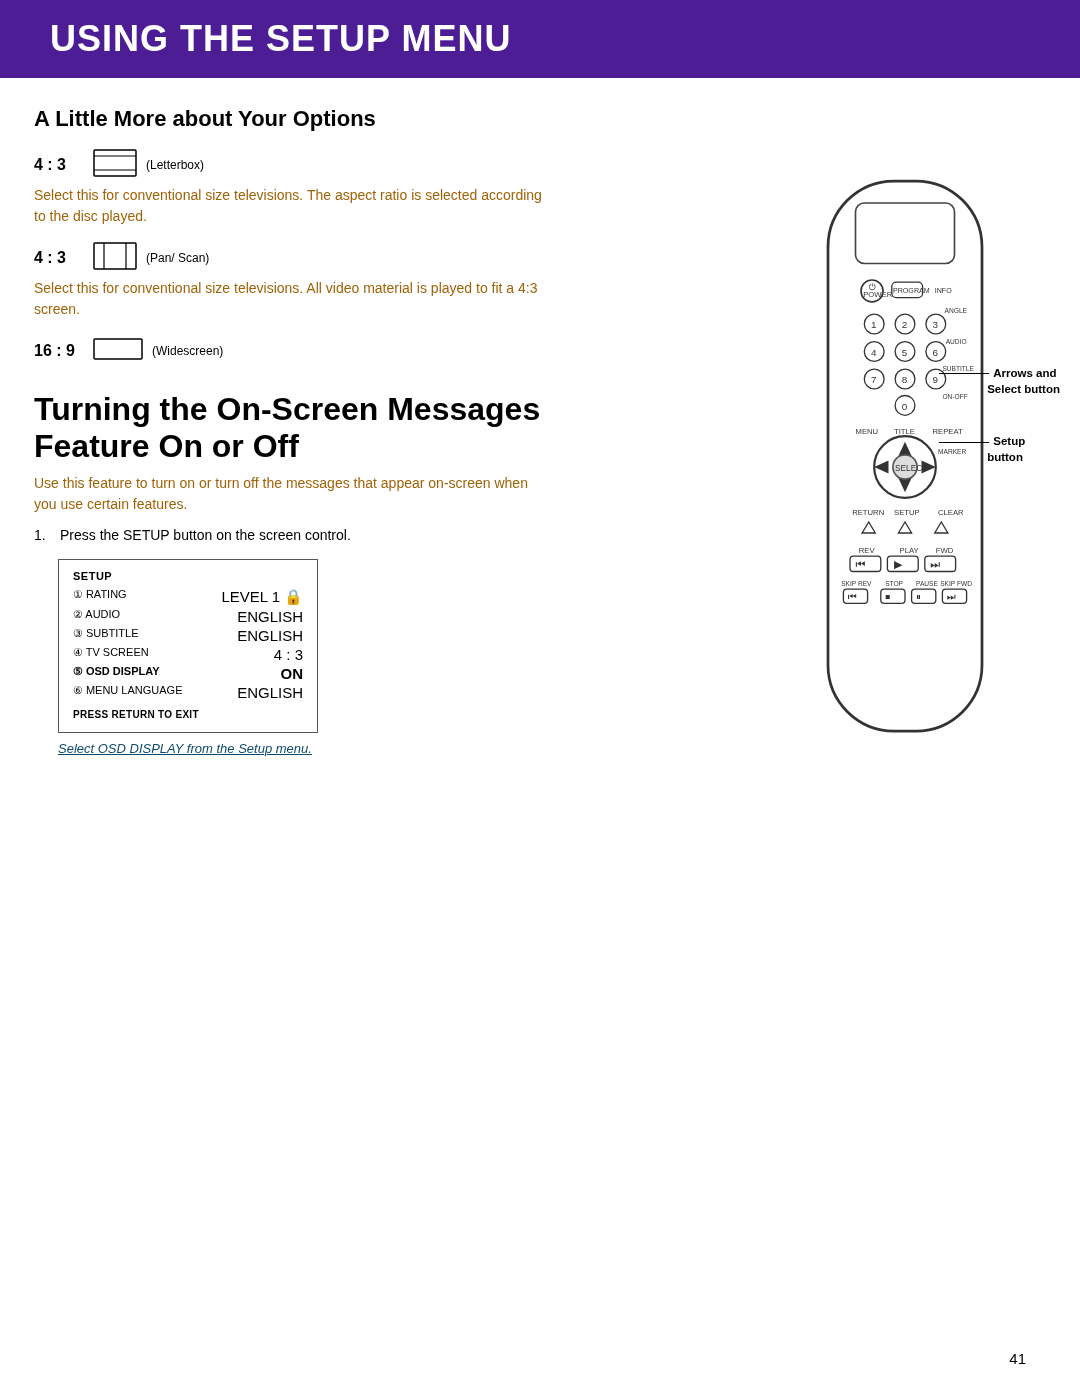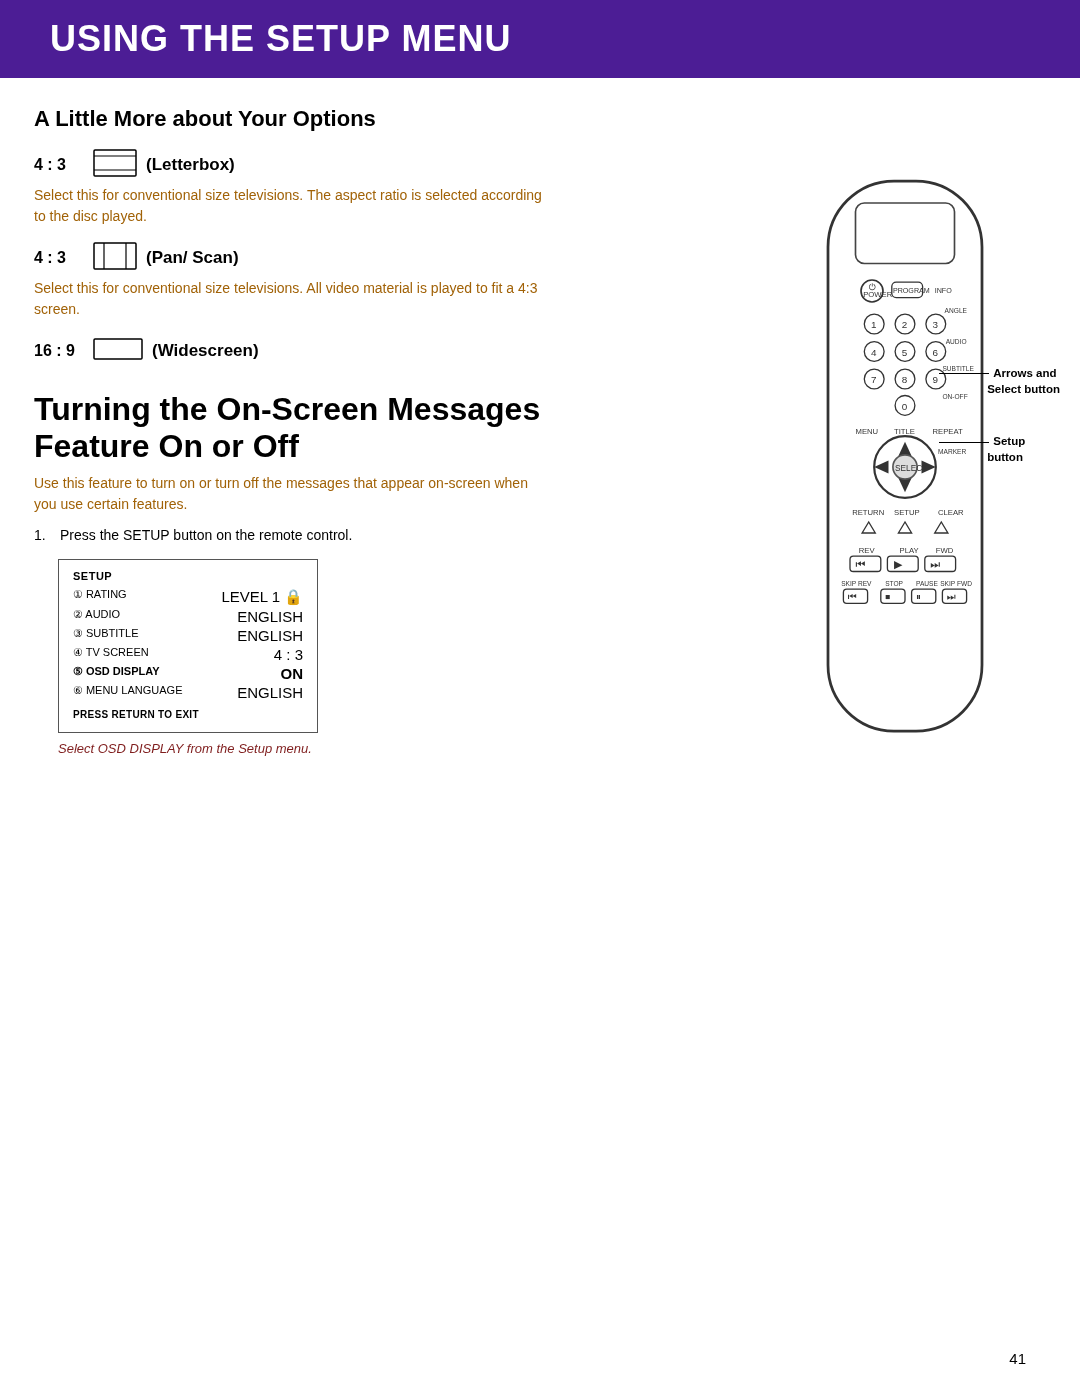--- a/index.html
+++ b/index.html
@@ -56,22 +56,22 @@
     }
     .option-ratio {
       font-size: 16px;
       font-weight: bold;
       min-width: 50px;
     }
     .option-icon {
       margin: 0 8px;
     }
     .option-label {
-      font-size: 17px;
-      font-weight: bold;
+      font-size: 12px;
+      font-weight: normal;
     }
     .option-desc {
       font-size: 14px;
       line-height: 1.5;
       margin-bottom: 10px;
       color: #a16207;
     }
 
     
     .step-list {
@@ -126,23 +126,24 @@
     .setup-box-footer {
       font-size: 10px;
       font-weight: bold;
       margin-top: 8px;
       letter-spacing: 0.3px;
     }
 
     .caption-italic {
       font-size: 13px;
       font-style: italic;
-      color: #7f1d1d;
+      color: #0c4a6e;
       margin-left: 24px;
       margin-top: 4px;
+      text-decoration: underline;
     }
 
     
     .page-number {
       position: absolute;
       bottom: 30px;
       right: 54px;
       font-size: 15px;
     }
 
@@ -212,21 +213,21 @@
 
   <div class="sub-section-title">
     <span>Turning the On-Screen Messages Feature On or Off</span>
   </div>
 
   <p class="option-desc" style="margin-bottom:12px;">Use this feature to turn on or turn off the messages that appear on-screen when you use certain features.</p>
 
   <ol class="step-list">
     <li>
       <span class="step-num">1.</span>
-      <span>Press the SETUP button on the remote control.</span>
+      <span>Press the SETUP button on the screen control.</span>
     </li>
   </ol>
 
   <div class="setup-box">
     <div class="setup-box-title">SETUP</div>
     <div class="setup-row">
       <span class="setup-row-label">① RATING</span>
       <span class="setup-row-value">LEVEL 1 🔒</span>
     </div>
     <div class="setup-row">

